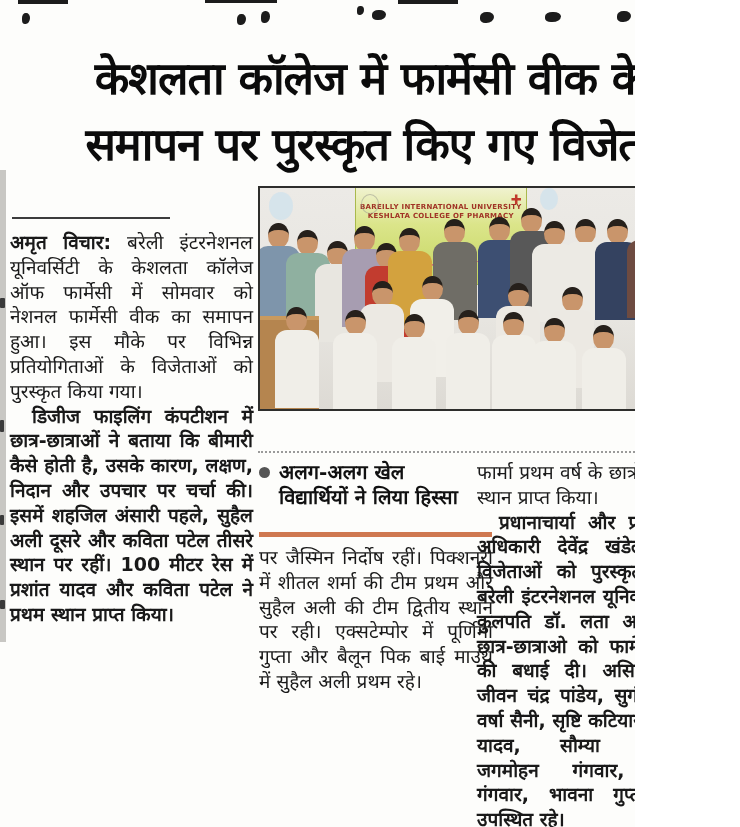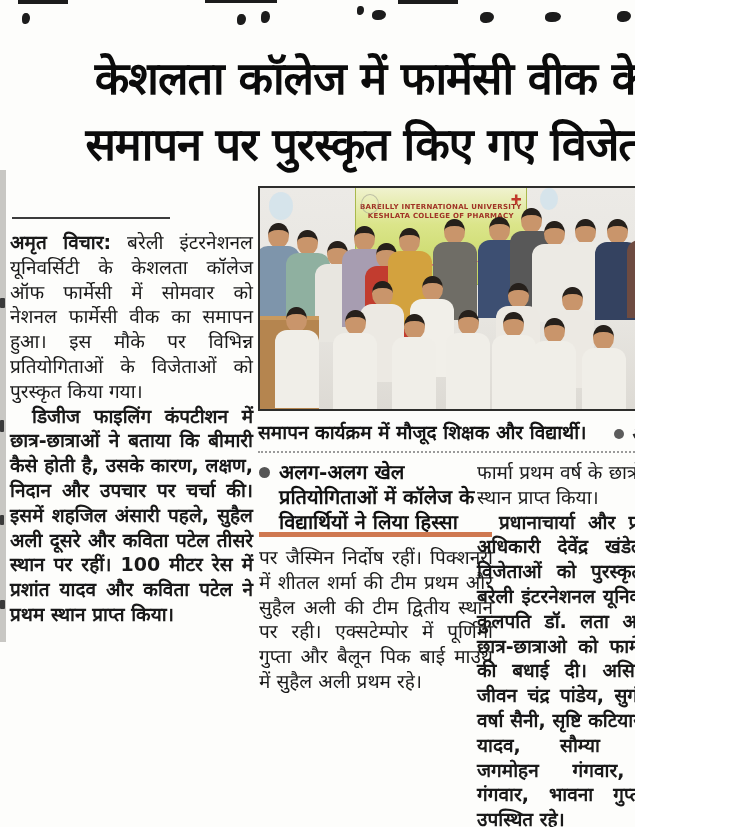--- a/index.html
+++ b/index.html
@@ -210,34 +210,26 @@
           <span class="p-head"></span>
           <span class="p-torso" style="background:#f0eee8"></span>
         </div>
         <div class="person" style="left: 71%; top: 62%; z-index: 4;">
           <span class="p-head"></span>
           <span class="p-torso" style="background:#f0eee8"></span>
         </div>
       </div>
   </div>
 
-  <div class="caption-row">
-    <span class="caption-text">समापन कार्यक्रम में मौजूद शिक्षक और विद्यार्थी।</span>
-    <span class="credit">
-      <span class="credit-dot"></span>
-      <span>अमृत विचार</span>
-    </span>
-  </div>
   <div class="dotted-rule"></div>
 
   <div class="highlight">
     <span class="hl-dot"></span>
     <div class="hl-lines">
       <div>अलग-अलग खेल</div>
-      <div>प्रतियोगिताओं में कॉलेज के</div>
       <div>विद्यार्थियों ने लिया हिस्सा</div>
     </div>
   </div>
   <div class="accent-rule"></div>
 
   <div class="col col-mid">
     <p>पर जैस्मिन निर्दोष रहीं। पिक्शनरी में शीतल शर्मा की टीम प्रथम और सुहैल अली की टीम द्वितीय स्थान पर रही। एक्सटेम्पोर में पूर्णिमा गुप्ता और बैलून पिक बाई माउथ में सुहैल अली प्रथम रहे।</p>
   </div>
 
   <div class="col col-right">

